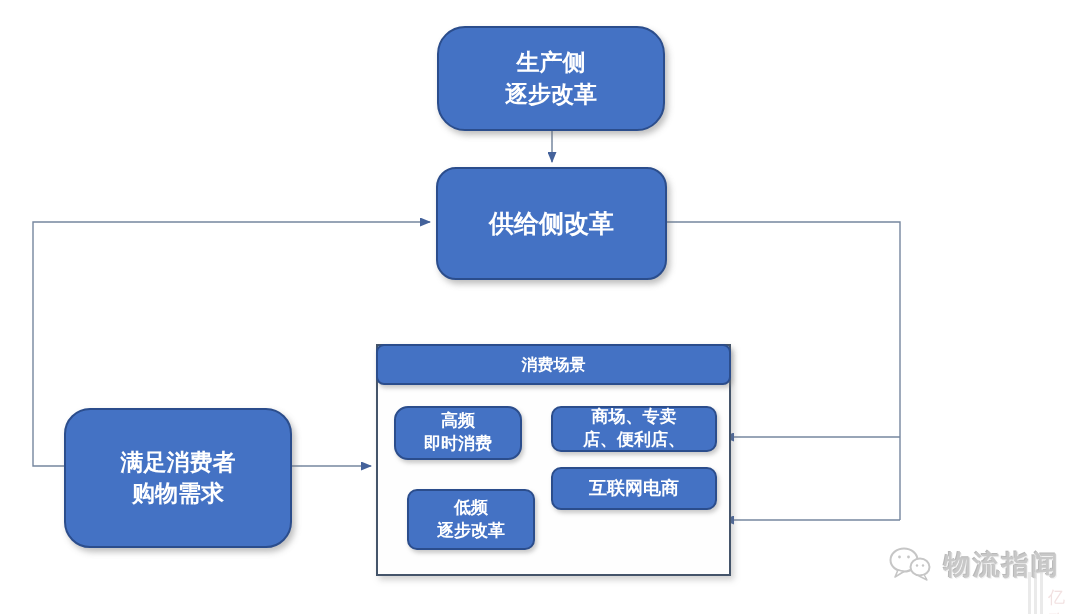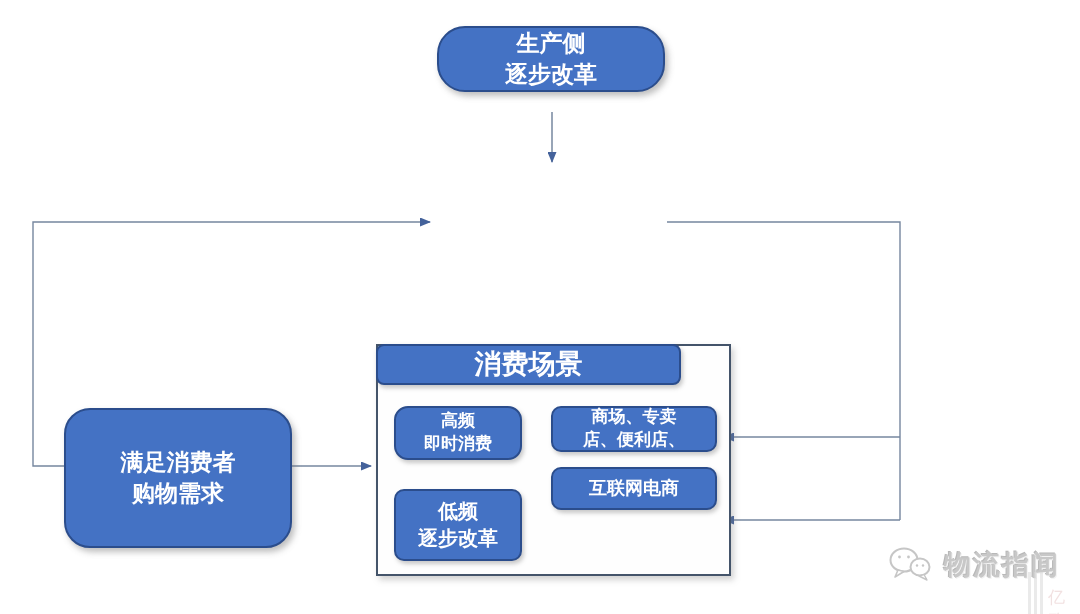--- a/index.html
+++ b/index.html
@@ -16,33 +16,33 @@
   .blue {
     background:var(--node-blue,#4472C4);
     border:2px solid var(--node-blue-border,#2B4D8C);
     box-shadow:3px 4px 6px rgba(110,110,110,0.45);
   }
   .green {
     background:var(--node-green,#6FAC46);
     border:2px solid var(--node-green-border,#5F9A3A);
     box-shadow:3px 4px 6px rgba(110,110,110,0.45);
   }
-  .node-production { left:437px; top:26px;  width:228px; height:66px;  border-radius:28px; font-size:23px; }
+  .node-production { left:437px; top:26px;  width:228px; height:105px;  border-radius:28px; font-size:23px; }
   .node-supply     { left:436px; top:167px; width:231px; height:113px; border-radius:20px; font-size:25px; }
   .node-logistics  { left:774px; top:301px; width:245px; height:69px;  border-radius:12px; font-size:23px; }
   .node-consumer   { left:64px;  top:408px; width:228px; height:140px; border-radius:26px; font-size:23px; }
   .scene-frame {
     position:absolute; left:376px; top:344px; width:355px; height:232px;
     box-sizing:border-box; border:2px solid var(--container-border,#44546A);
     background:#fefefe; box-shadow:3px 4px 6px rgba(130,130,130,0.35);
   }
-  .scene-header    { left:376px; top:344px; width:305px; height:41px; border-radius:8px; font-size:27px; box-shadow:2px 3px 4px rgba(120,120,120,0.4); }
+  .scene-header    { left:376px; top:344px; width:355px; height:41px; border-radius:8px; font-size:16px; box-shadow:2px 3px 4px rgba(120,120,120,0.4); }
   .node-highfreq   { left:394px; top:406px; width:128px; height:54px; border-radius:14px; font-size:17px; box-shadow:2px 3px 4px rgba(120,120,120,0.4); }
   .node-mall       { left:551px; top:406px; width:166px; height:46px; border-radius:10px; font-size:17px; box-shadow:2px 3px 4px rgba(120,120,120,0.4); }
-  .node-lowfreq    { left:394px; top:489px; width:128px; height:72px; border-radius:10px; font-size:20px; box-shadow:2px 3px 4px rgba(120,120,120,0.4); }
+  .node-lowfreq    { left:407px; top:489px; width:128px; height:61px; border-radius:10px; font-size:17px; box-shadow:2px 3px 4px rgba(120,120,120,0.4); }
   .node-ecommerce  { left:551px; top:467px; width:166px; height:43px; border-radius:10px; font-size:18px; box-shadow:2px 3px 4px rgba(120,120,120,0.4); }
 
   .watermark {
     position:absolute; left:888px; top:544px; display:flex; align-items:center; gap:12px;
   }
   .watermark-text {
     font-size:27px; font-weight:700; color:#c8c8c8; letter-spacing:2px;
     text-shadow:1px 1px 0 #f2f2f2, -1px -1px 0 #b8b8b8;
   }
   .eo-brand {
@@ -69,20 +69,23 @@
     <path d="M667,222 L900,222 L900,520" stroke="#76879F" stroke-width="1.4" fill="none"></path>
     <path d="M900,437 L724,437" stroke="#76879F" stroke-width="1.4" fill="none" marker-end="url(#arr)"></path>
     <path d="M900,520 L724,520" stroke="#76879F" stroke-width="1.4" fill="none" marker-end="url(#arr)"></path>
   </svg>
 
   <div class="node blue node-production">
     <span>生产侧</span>
     <span>逐步改革</span>
   </div>
 
+  <div class="node blue node-supply">
+    <span>供给侧改革</span>
+  </div>
 
 
   <div class="node blue node-consumer">
     <span>满足消费者</span>
     <span>购物需求</span>
   </div>
 
   <div class="scene-frame"></div>
 
   <div class="node blue scene-header">

